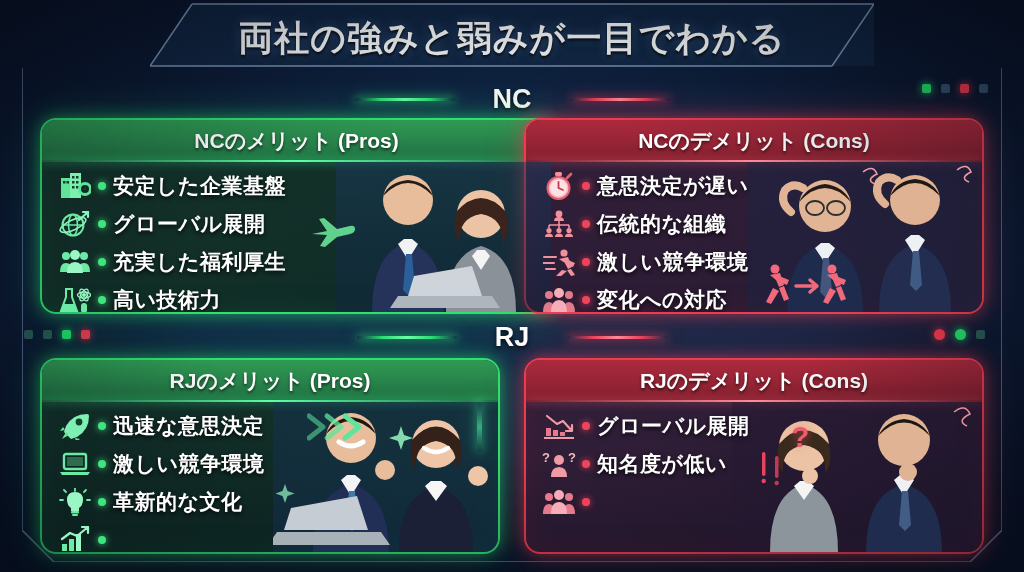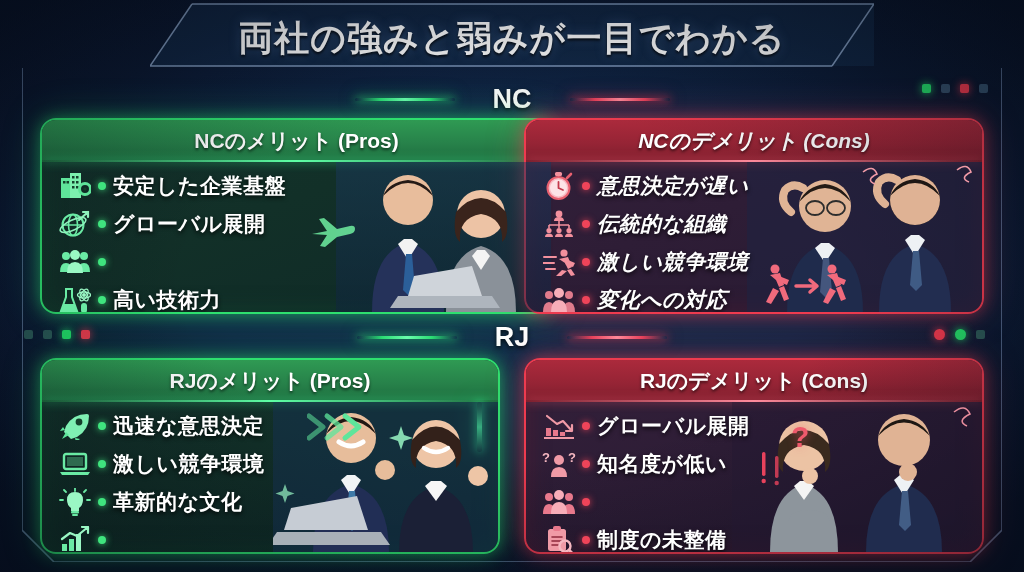--- a/index.html
+++ b/index.html
@@ -280,41 +280,42 @@
             <svg width="32" height="28" viewBox="0 0 32 28">
               <circle cx="7" cy="8" r="4" fill="#6aeaa4"></circle>
                 <circle cx="25" cy="8" r="4" fill="#6aeaa4"></circle>
               <circle cx="16" cy="7" r="5" fill="#9af7c4"></circle>
               <path d="M 1 24 q 0 -9 6 -9 q 6 0 6 9 z" fill="#6aeaa4"></path>
               <path d="M 19 24 q 0 -9 6 -9 q 6 0 6 9 z" fill="#6aeaa4"></path>
               <path d="M 8 25 q 0 -11 8 -11 q 8 0 8 11 z" fill="#9af7c4"></path>
             </svg>
           </span>
           <span class="b-dot"></span>
+          <span class="b-text">充実した福利厚生</span>
         </div>
         <div class="bullet-row">
           <span class="b-icon">
             <svg width="32" height="28" viewBox="0 0 32 28">
               <path d="M 7 3 L 13 3 L 13 11 L 18 25 L 2 25 L 7 11 Z" fill="none" stroke="#6aeaa4" stroke-width="2"></path>
               <path d="M 5 18 L 15 18 L 18 25 L 2 25 Z" fill="#6aeaa4"></path>
               <circle cx="25" cy="9" r="2" fill="#9af7c4"></circle>
               <ellipse cx="25" cy="9" rx="6.5" ry="3" fill="none" stroke="#9af7c4" stroke-width="1.4"></ellipse>
               <ellipse cx="25" cy="9" rx="6.5" ry="3" fill="none" stroke="#9af7c4" stroke-width="1.4" transform="rotate(60 25 9)"></ellipse>
               <ellipse cx="25" cy="9" rx="6.5" ry="3" fill="none" stroke="#9af7c4" stroke-width="1.4" transform="rotate(-60 25 9)"></ellipse>
               <rect x="22" y="17" width="6" height="10" rx="3" fill="#6aeaa4"></rect>
             </svg>
           </span>
           <span class="b-dot"></span>
           <span class="b-text">高い技術力</span>
         </div>
       </div>
     </div>
   </div>
 
-  <div class="panel cons" style="left:524px; top:118px; width:460px; height:196px;font-style:italic;">
+  <div class="panel cons" style="left:524px; top:118px; width:460px; height:196px;">
     <div class="panel-head">
       <span class="panel-title">NCのデメリット (Cons)</span>
     </div>
     <div class="panel-body">
 
       <div class="photo" style="width:235px;">
         <svg width="235" height="154" viewBox="0 0 235 154">
           <rect x="0" y="0" width="235" height="154" fill="#1a2545" opacity="0.45"></rect>
 
           <circle cx="78" cy="48" r="26" fill="#e0b495"></circle>
@@ -608,31 +609,18 @@
               <circle cx="6" cy="9" r="4" fill="#e8798c"></circle>
                 <path d="M 0 26 q 0 -10 6 -10 q 6 0 6 10 z" fill="#e8798c"></path>
               <circle cx="26" cy="9" r="4" fill="#e8798c"></circle>
                 <path d="M 20 26 q 0 -10 6 -10 q 6 0 6 10 z" fill="#e8798c"></path>
               <circle cx="16" cy="7" r="5" fill="#f7adb8"></circle>
                 <path d="M 8 26 q 0 -12 8 -12 q 8 0 8 12 z" fill="#f7adb8"></path>
             </svg>
           </span>
           <span class="b-dot"></span>
         </div>
-        <div class="bullet-row">
-          <span class="b-icon">
-            <svg width="32" height="28" viewBox="0 0 32 28">
-              <rect x="5" y="3" width="18" height="22" rx="2.5" fill="#f09aa6"></rect>
-              <rect x="10" y="0" width="8" height="5" rx="2" fill="#e8798c"></rect>
-              <path d="M 9 11 L 19 11 M 9 15 L 19 15 M 9 19 L 15 19" stroke="#8e2a3d" stroke-width="1.6" stroke-linecap="round"></path>
-              <circle cx="22" cy="20" r="5.5" fill="none" stroke="#f6b8c1" stroke-width="2.4"></circle>
-              <path d="M 26 24 L 30 28" stroke="#f6b8c1" stroke-width="2.8" stroke-linecap="round"></path>
-            </svg>
-          </span>
-          <span class="b-dot"></span>
-          <span class="b-text">制度の未整備</span>
-        </div>
       </div>
     </div>
   </div>
 
   <div class="vignette"></div>
 </div>
 
 </body></html>

